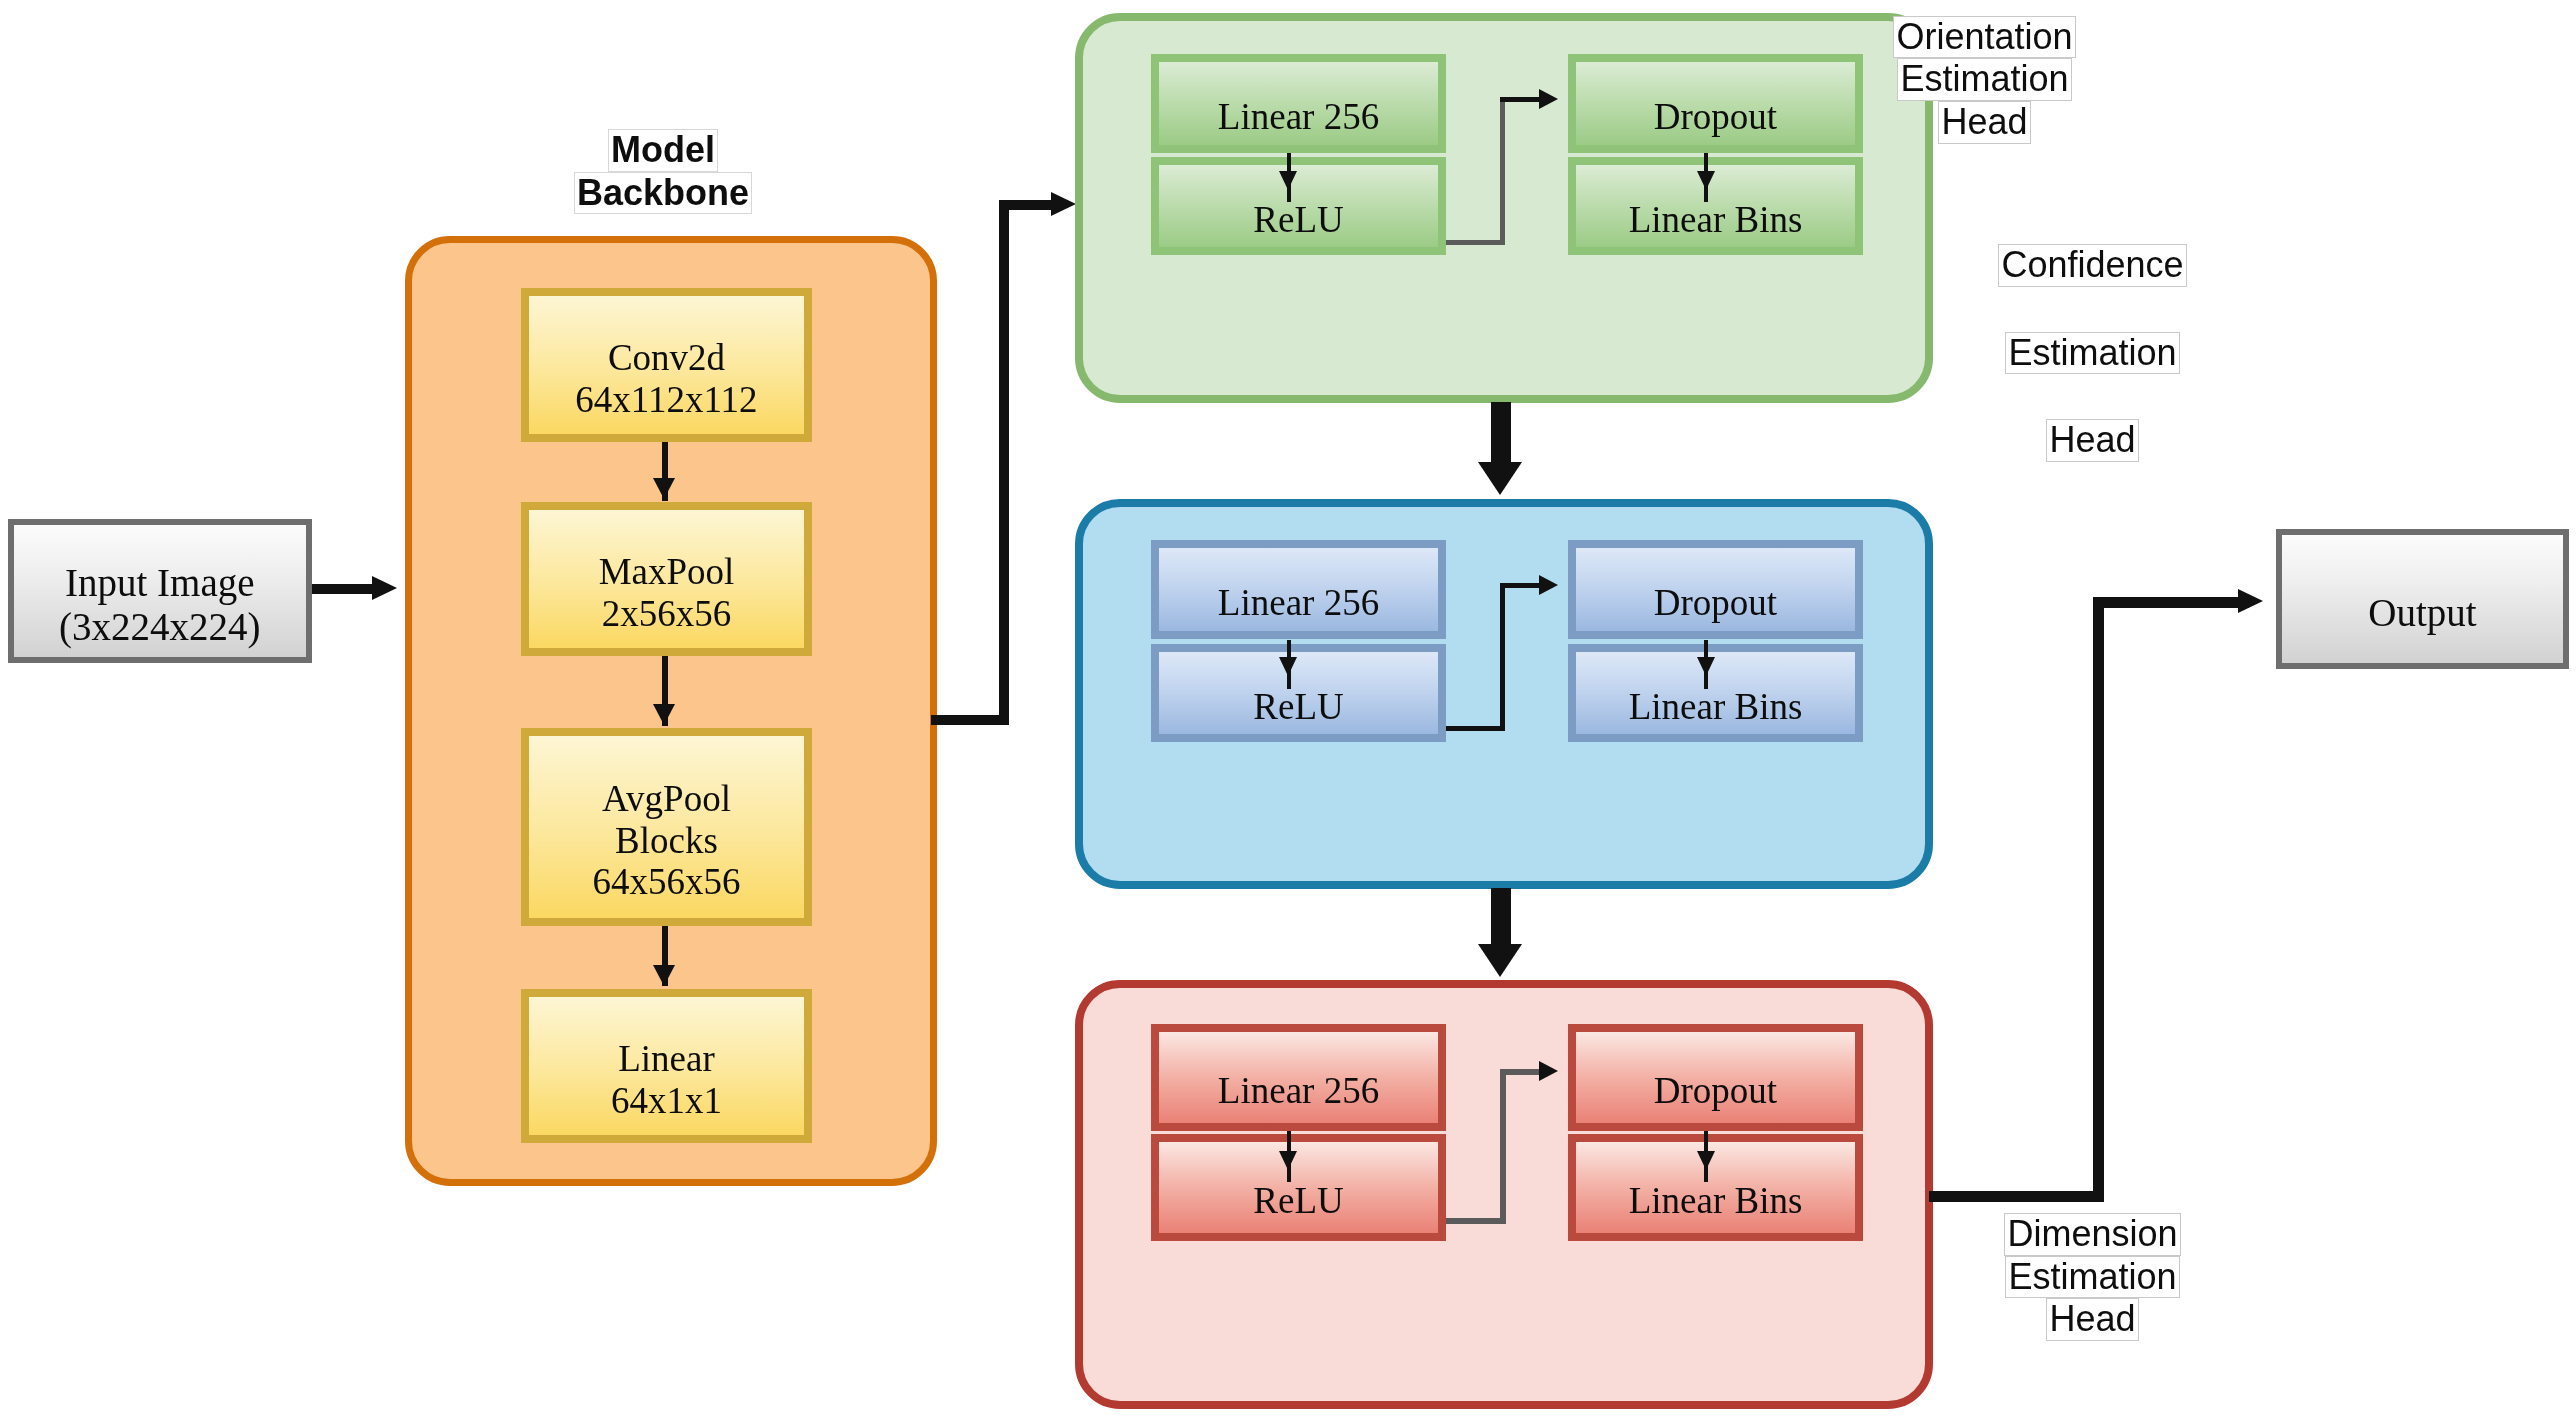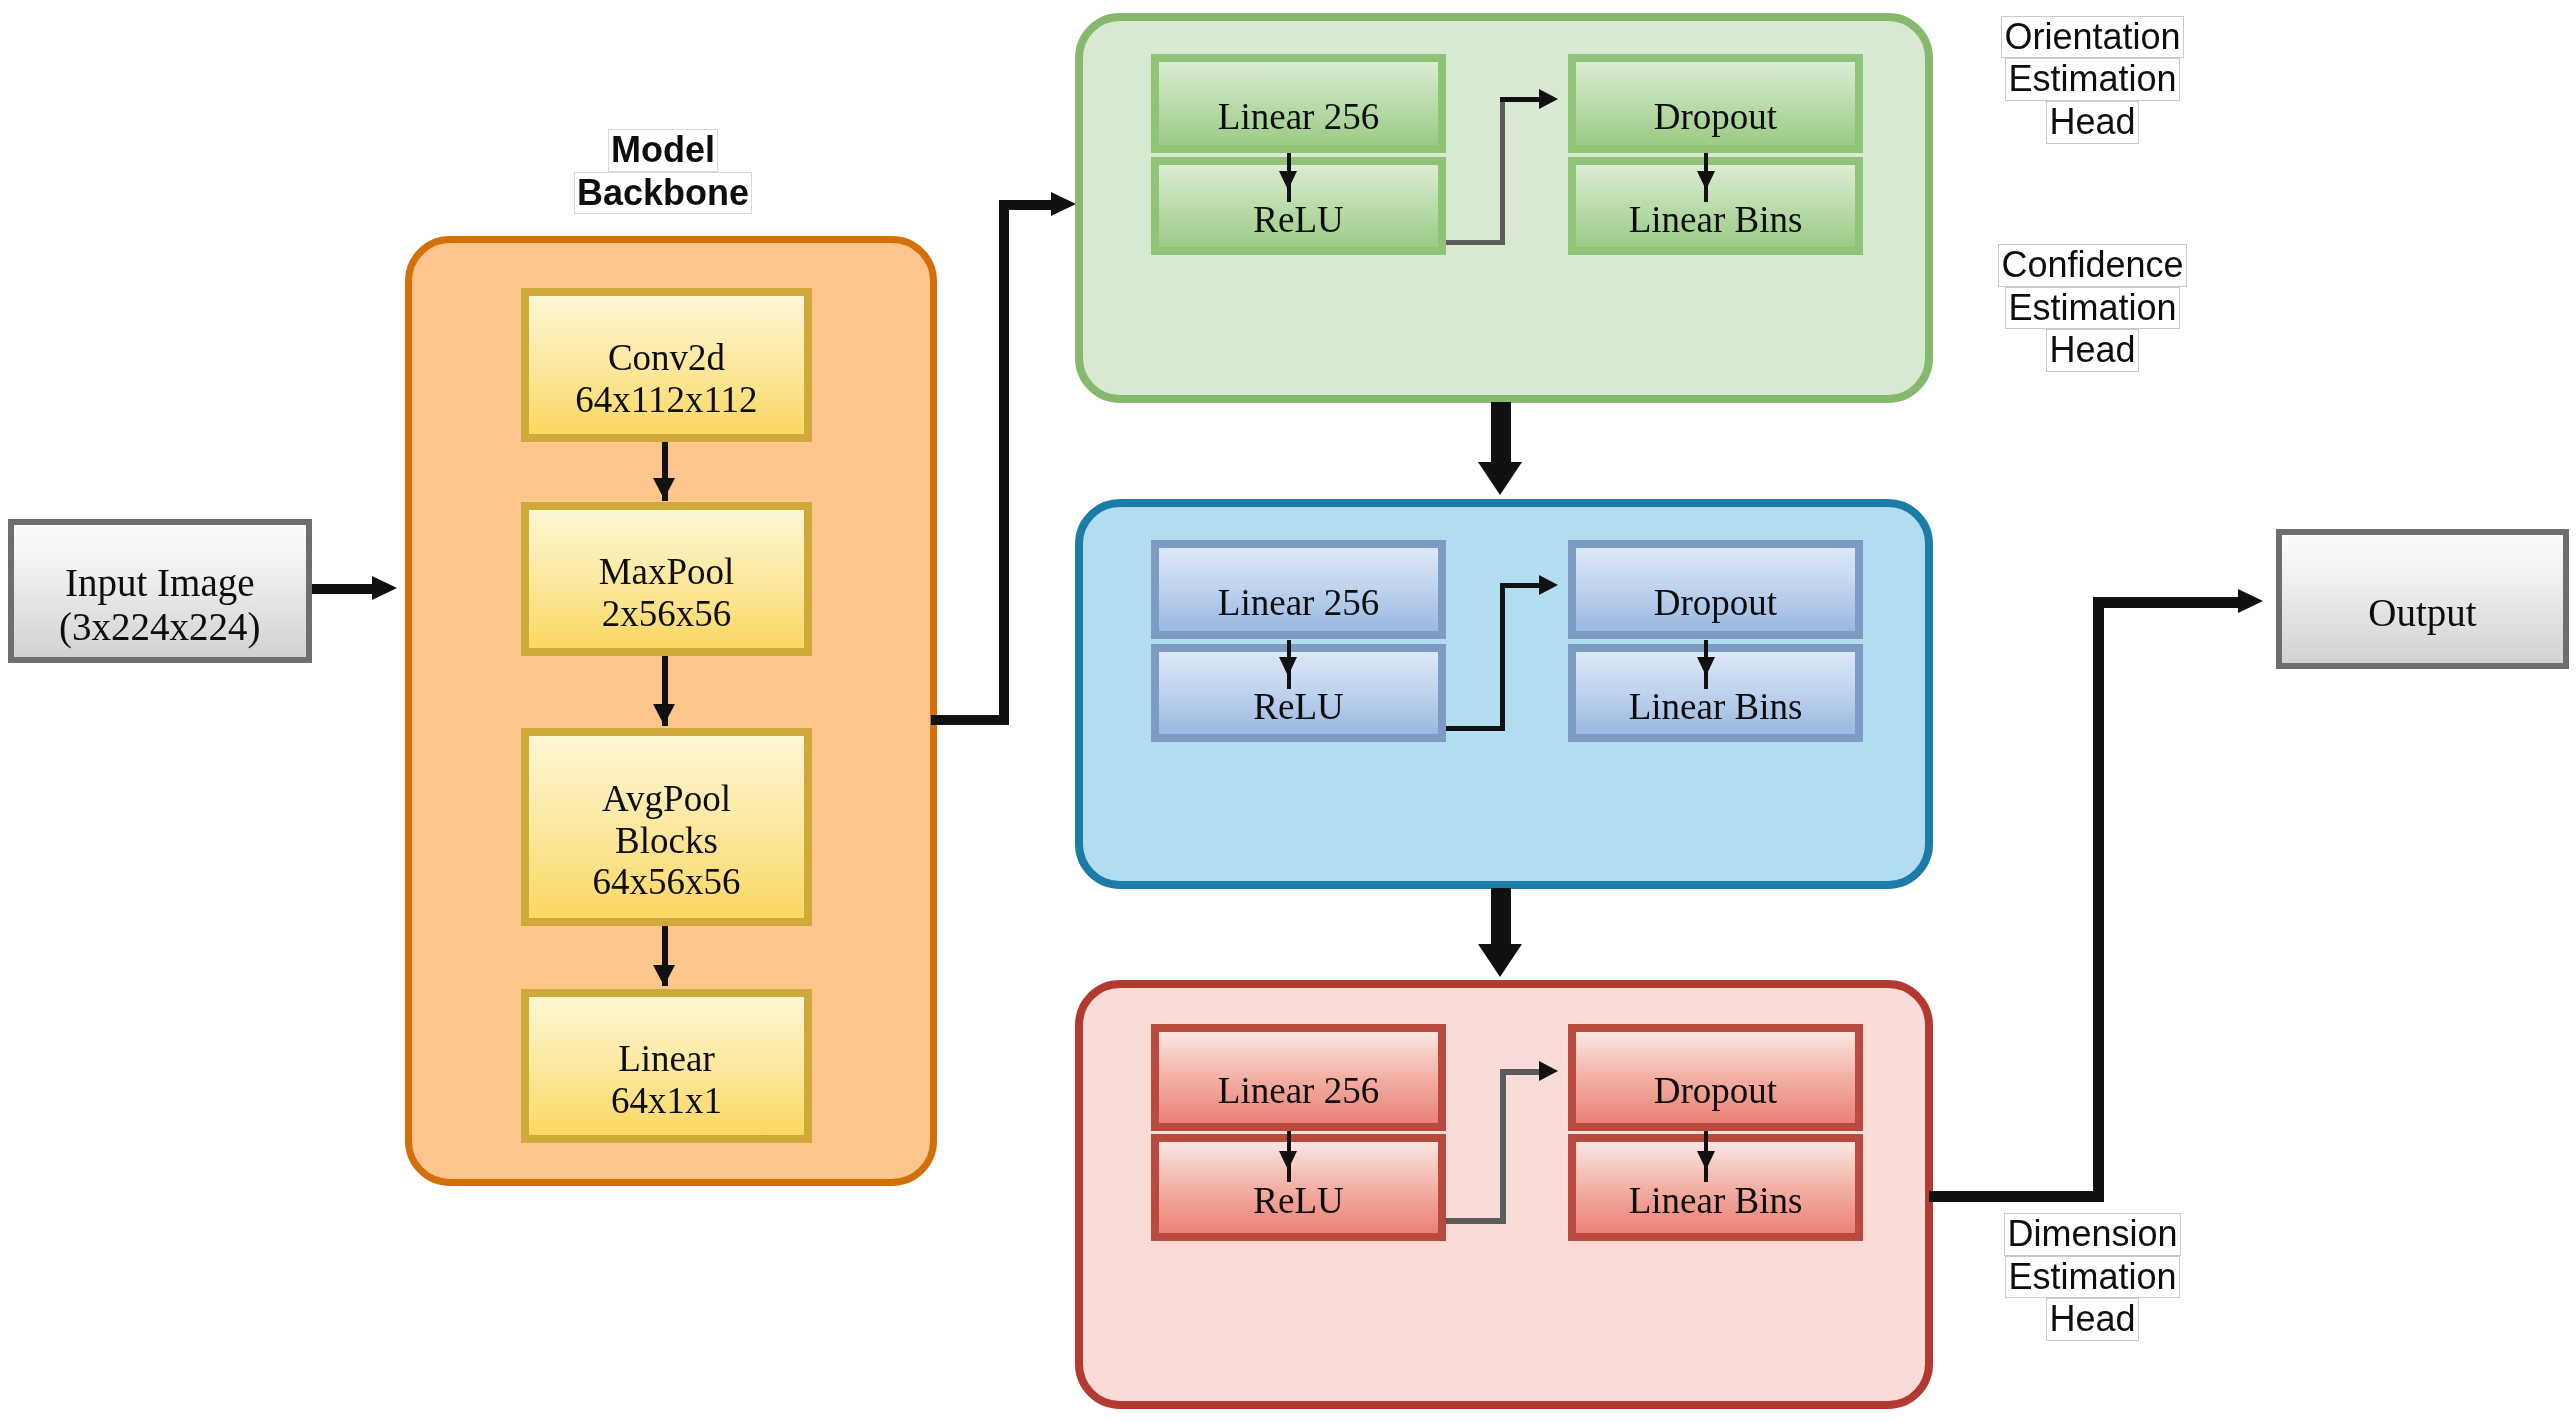--- a/index.html
+++ b/index.html
@@ -200,21 +200,21 @@
     </div>
   </div>
 
   <div class="seg" style="left:931px; top:715px; width:78px; height:9.8px;"></div>
   <div class="seg" style="left:999px; top:200px; width:9.8px; height:525px;"></div>
   <div class="seg" style="left:999px; top:200px; width:62px; height:9.8px;"></div>
   <div class="arrow-right" style="left:1051px; top:192px;"></div>
 
   <div class="panel panel-green" style="left:1075px; top:12.7px; width:858px; height:390px;"></div>
 
-  <div class="callout align-center" style="left:1952px; top:15.6px; width:281px;">
+  <div class="callout align-center" style="left:1844px; top:15.6px; width:281px;">
     <span>Orientation</span>
     <span>Estimation</span>
     <span>Head</span>
   </div>
 
   <div class="node green-box" style="left:1151px; top:54px; width:295px; height:99px;">
     <div class="lines">
         <div>Linear 256</div>
       </div>
   </div>
@@ -243,21 +243,21 @@
   <div class="arrow-right small" style="left:1539px; top:89px;"></div>
 
   <div class="seg" style="left:1704px; top:153px; width:3.9px; height:49px;"></div>
   <div class="arrow-down" style="left:1697px; top:171px; border-left-width:9.8px; border-right-width:9.8px; border-top-width:19.5px;"></div>
 
   <div class="seg" style="left:1491px; top:402px; width:19.5px; height:70px;"></div>
   <div class="arrow-down thick" style="left:1478px; top:462px;"></div>
 
   <div class="panel panel-blue" style="left:1075px; top:499px; width:858px; height:390px;"></div>
 
-  <div class="callout align-center" style="left:1952px; top:244px; width:281px;">
+  <div class="callout align-center" style="left:1952px; top:244px; width:281px;gap:45px;">
     <span>Confidence</span>
     <span>Estimation</span>
     <span>Head</span>
   </div>
 
   <div class="node blue-box" style="left:1151px; top:540px; width:295px; height:99px;">
     <div class="lines">
         <div>Linear 256</div>
       </div>
   </div>

